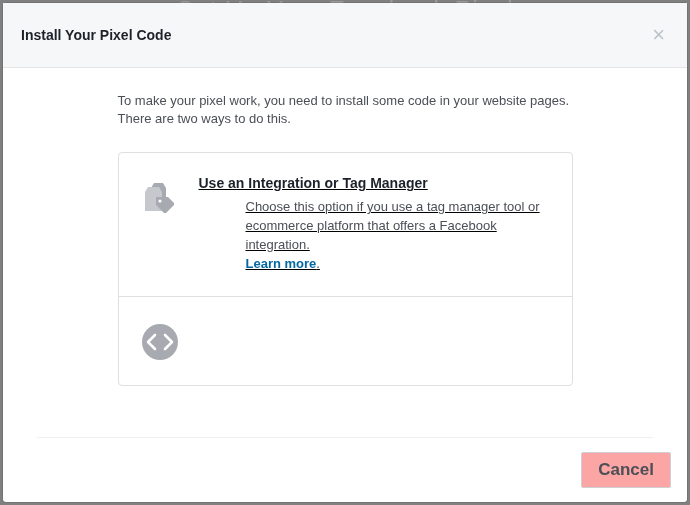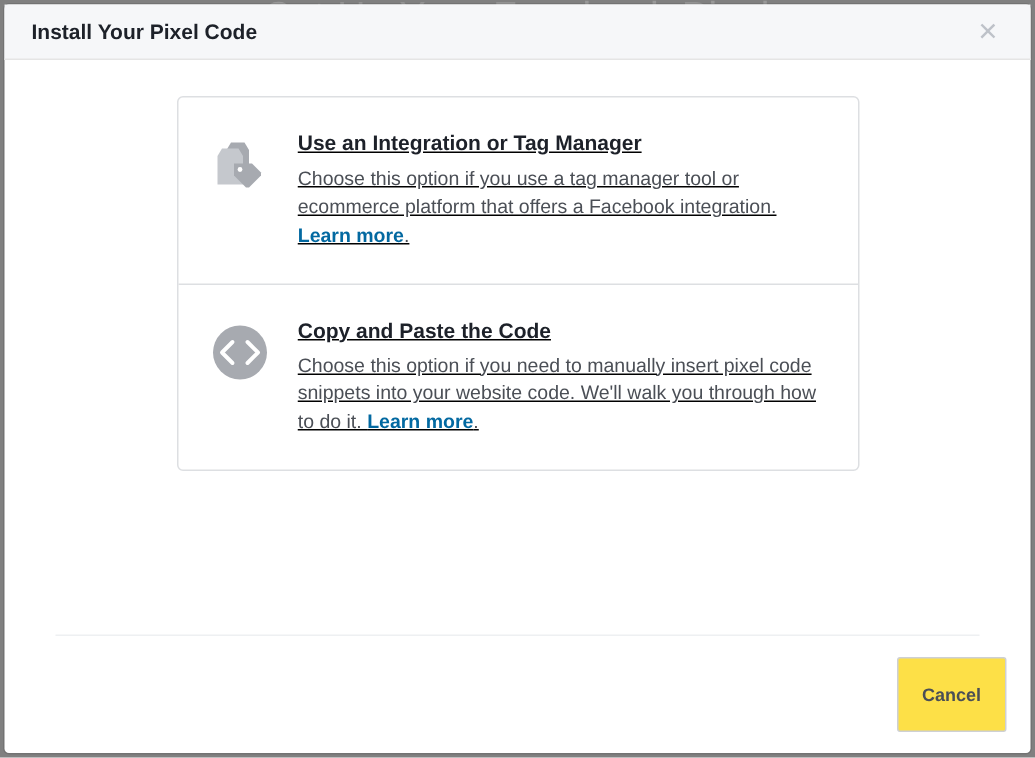--- a/index.html
+++ b/index.html
@@ -34,21 +34,21 @@
       bottom: 3px;
       background: #fff;
       border-radius: 3px;
       box-shadow: 0 0 0 1px rgba(0,0,0,0.1);
       display: flex;
       flex-direction: column;
     }
     .modal-header {
       background: #f6f7f9;
       border-bottom: 1px solid #e5e5e5;
-      padding: 10px 18px;
+      padding: 24px 18px;
       display: flex;
       justify-content: space-between;
       align-items: center;
     }
     .modal-title {
       font-size: 14px;
       font-weight: bold;
       color: #1d2129;
     }
     .close-btn {
@@ -107,60 +107,62 @@
     .option-title {
       font-size: 14px;
       font-weight: bold;
       color: #1d2129;
       margin-bottom: 7px;
     }
     .option-desc {
       font-size: 13px;
       color: #4b4f56;
       line-height: 1.45;
+      margin-left: 47px;
     }
     .learn-more {
       color: #0369a1;
       font-weight: bold;
       font-size: 13px;
       cursor: pointer;
     }
     .footer-rule {
       border-top: 1px solid #eef0f2;
       margin: 0 34px;
     }
     .footer-area {
       padding: 14px 16px 14px 16px;
       display: flex;
       justify-content: flex-end;
     }
     .cancel-btn {
-      background: #fde047;
+      background: #fca5a5;
       border: 1px solid #ced0d4;
       border-radius: 2px;
       color: #4b4f56;
-      font-size: 12px;
-      font-weight: bold;
-      padding: 17px 16px;
+      font-size: 17px;
+      font-weight: bold;
+      padding: 7px 16px;
       cursor: pointer;
     }
   </style>
 </head>
 <body>
 
 <div class="backdrop-text">Set Up Your Facebook Pixel</div>
 
 <div class="modal">
   <div class="modal-header">
     <div class="modal-title">Install Your Pixel Code</div>
     <div class="close-btn">×</div>
   </div>
 
   <div class="modal-body">
     <div class="content-wrap">
+      <div class="step-desc">To make your pixel work, you need to install some code in your website pages. There are two ways to do this.</div>
 
       <div class="options">
 
         <div class="option">
           <div class="option-icon">
             <svg width="44" height="42" viewBox="0 0 44 42">
               <path d="M13 11 L16 6 L25 6 L28 11 L28 30 L13 30 Z" fill="#a7aab0"></path>
               <path d="M7 15 L10 10 L21 10 L24 15 L24 34 L7 34 Z" fill="#c5c8cd"></path>
               <path d="M18 20 L30 20 L36 26 L36 28 L28 36 L26 36 L18 28 Z" fill="#a7aab0"></path>
               <circle cx="22" cy="24" r="1.6" fill="#fff"></circle>
@@ -176,26 +178,20 @@
         </div>
 
         <div class="option">
           <div class="option-icon">
             <svg width="44" height="42" viewBox="0 0 44 42">
               <circle cx="22" cy="21" r="18" fill="#a7aab0"></circle>
               <path d="M17 14 L10 21 L17 28" stroke="#fff" stroke-width="2.6" fill="none" stroke-linecap="round" stroke-linejoin="round"></path>
               <path d="M27 14 L34 21 L27 28" stroke="#fff" stroke-width="2.6" fill="none" stroke-linecap="round" stroke-linejoin="round"></path>
             </svg>
           </div>
-          <div class="option-text">
-            <div class="option-title">Copy and Paste the Code</div>
-            <div class="option-desc">
-              <span>Choose this option if you need to manually insert pixel code snippets into your website code. We'll walk you through how to do it. </span><span class="learn-more">Learn more</span><span>.</span>
-            </div>
-          </div>
         </div>
 
       </div>
     </div>
   </div>
 
   <div class="footer-rule"></div>
   <div class="footer-area">
     <button class="cancel-btn">Cancel</button>
   </div>

